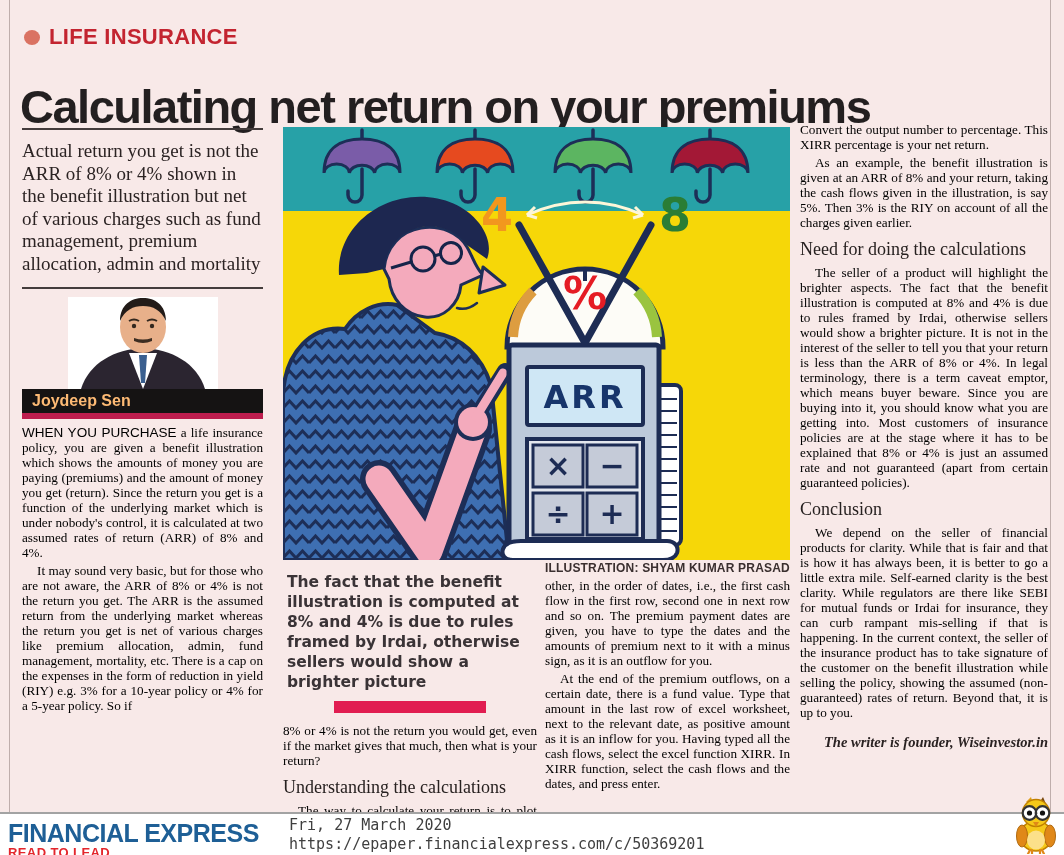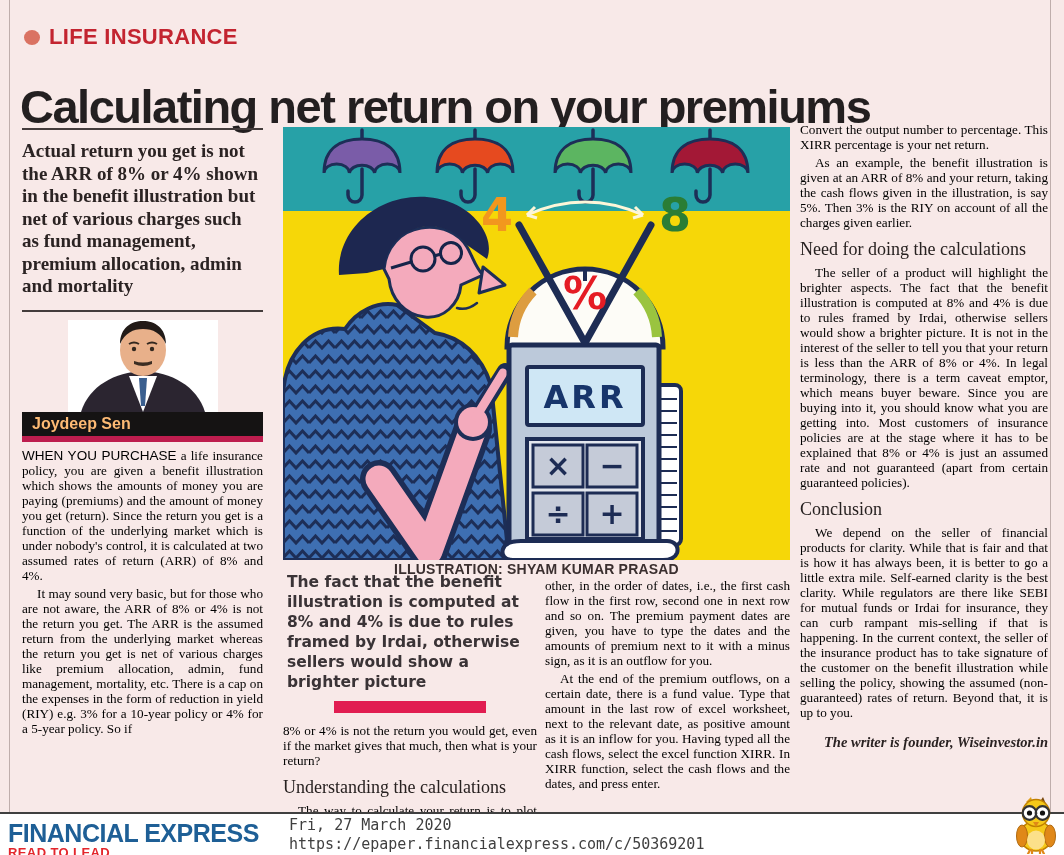--- a/index.html
+++ b/index.html
@@ -1,61 +1,61 @@
 <!DOCTYPE html>
 <html><head>
 <meta charset="utf-8">
 <style>
   html,body{margin:0;padding:0;}
   .page{position:relative;width:1064px;height:855px;background:#ffffff;overflow:hidden;
         font-family:"Liberation Serif",serif;}
   .article{position:absolute;left:0;top:0;width:1064px;height:812px;background:#f8e9e8;
-           border-bottom:2px solid #404040;overflow:hidden;}
+           border-bottom:2px solid #a3a3a3;overflow:hidden;}
   .vrule{position:absolute;top:0;height:812px;width:1px;background:#bfaeac;}
   .vrule.left{left:9px;} .vrule.right{left:1050px;}
 
   
   .kicker{position:absolute;left:24px;top:24px;display:flex;align-items:center;gap:9px;}
   .kicker .dot{width:16px;height:15px;border-radius:50%;background:#da7262;}
   .kicker .ktext{font-family:"Liberation Sans",sans-serif;font-weight:bold;font-size:22px;
                  color:#c32430;letter-spacing:.3px;}
   .headline{position:absolute;left:20px;top:48px;width:1030px;
             font-family:"Liberation Sans",sans-serif;font-weight:bold;font-size:47px;
             letter-spacing:-1.5px;color:#231f20;white-space:nowrap;}
 
   
   .col{position:absolute;overflow:hidden;}
   .col-left{left:22px;top:128px;width:241px;height:684px;}
   .col-midleft{left:283px;top:570px;width:254px;height:242px;}
   .col-midright{left:545px;top:578px;width:245px;height:232px;}
   .col-right{left:800px;top:122px;width:248px;height:690px;}
 
   .rule{border:0;border-top:2px solid #443c3c;margin:0;}
-  .standfirst{margin:10px 0 12px 0;font-weight:bold;font-size:19px;line-height:22.5px;
+  .standfirst{margin:10px 0 12px 0;font-weight:normal;font-size:19px;line-height:22.5px;
               color:#2b2323;}
   .photo-wrap{width:150px;height:92px;margin:8px auto 0 auto;background:#ffffff;
               display:flex;align-items:flex-end;justify-content:center;overflow:hidden;}
   .name-band{height:24px;background:#151313;color:#fdba74;
              font-family:"Liberation Sans",sans-serif;font-weight:bold;font-size:16px;
              line-height:24px;padding-left:10px;}
   .name-stripe{height:6px;background:#bd1d4e;}
 
   .body{font-size:13.2px;line-height:15px;color:#000000;text-align:justify;margin:0 0 3px 0;}
   .body.indent{text-indent:15px;}
   .lead-in{font-family:"Liberation Sans",sans-serif;font-weight:normal;font-size:13.5px;}
   .col-left .body:first-of-type{margin-top:6px;}
   .sec-head{font-family:"Liberation Serif",serif;font-weight:400;font-size:18px;
             color:#272120;margin:9px 0 5px 0;}
   .byline{font-style:italic;font-weight:600;font-size:14.5px;color:#2a2222;
           text-align:right;margin-top:14px;}
 
   
   .illo{position:absolute;left:283px;top:127px;width:507px;height:433px;}
-  .credit{position:absolute;left:283px;top:561px;width:507px;text-align:center;
-          font-family:"Liberation Sans",sans-serif;font-weight:bold;font-size:14px;
+  .credit{position:absolute;left:283px;top:561px;width:507px;text-align:right;
+          font-family:"Liberation Sans",sans-serif;font-weight:bold;font-size:12px;
           color:#3a2f2f;letter-spacing:.2px;}
   .pullquote{font-family:"DejaVu Sans",sans-serif;font-weight:bold;font-size:15.5px;
              line-height:20px;color:#3a3336;text-align:left;margin:2px 0 0 0;padding:0 4px;}
   .pq-bar{width:152px;height:12px;background:#e11d51;margin:9px auto 10px auto;}
 
   
   .footer{position:absolute;left:0;top:814px;width:1064px;height:27px;background:#ffffff;}
   .fe-logo{position:absolute;left:8px;top:5px;width:276px;
            font-family:"Liberation Sans",sans-serif;}
   .fe-main{font-weight:bold;font-size:25px;color:#1e5f96;letter-spacing:-.5px;

